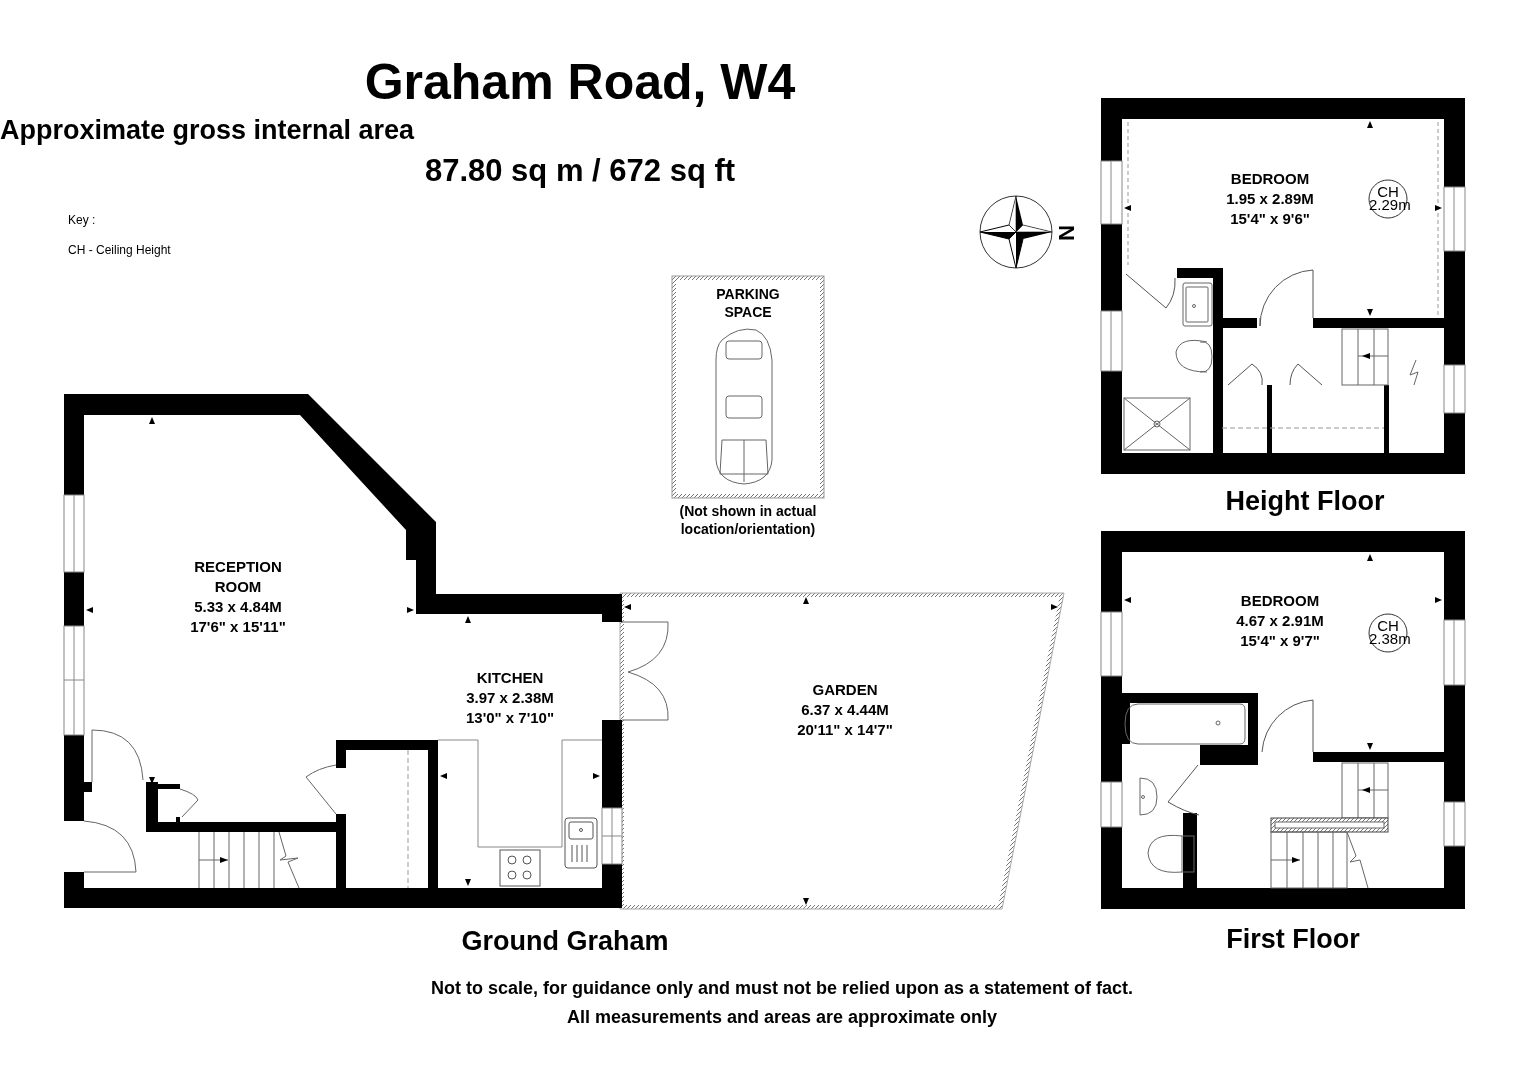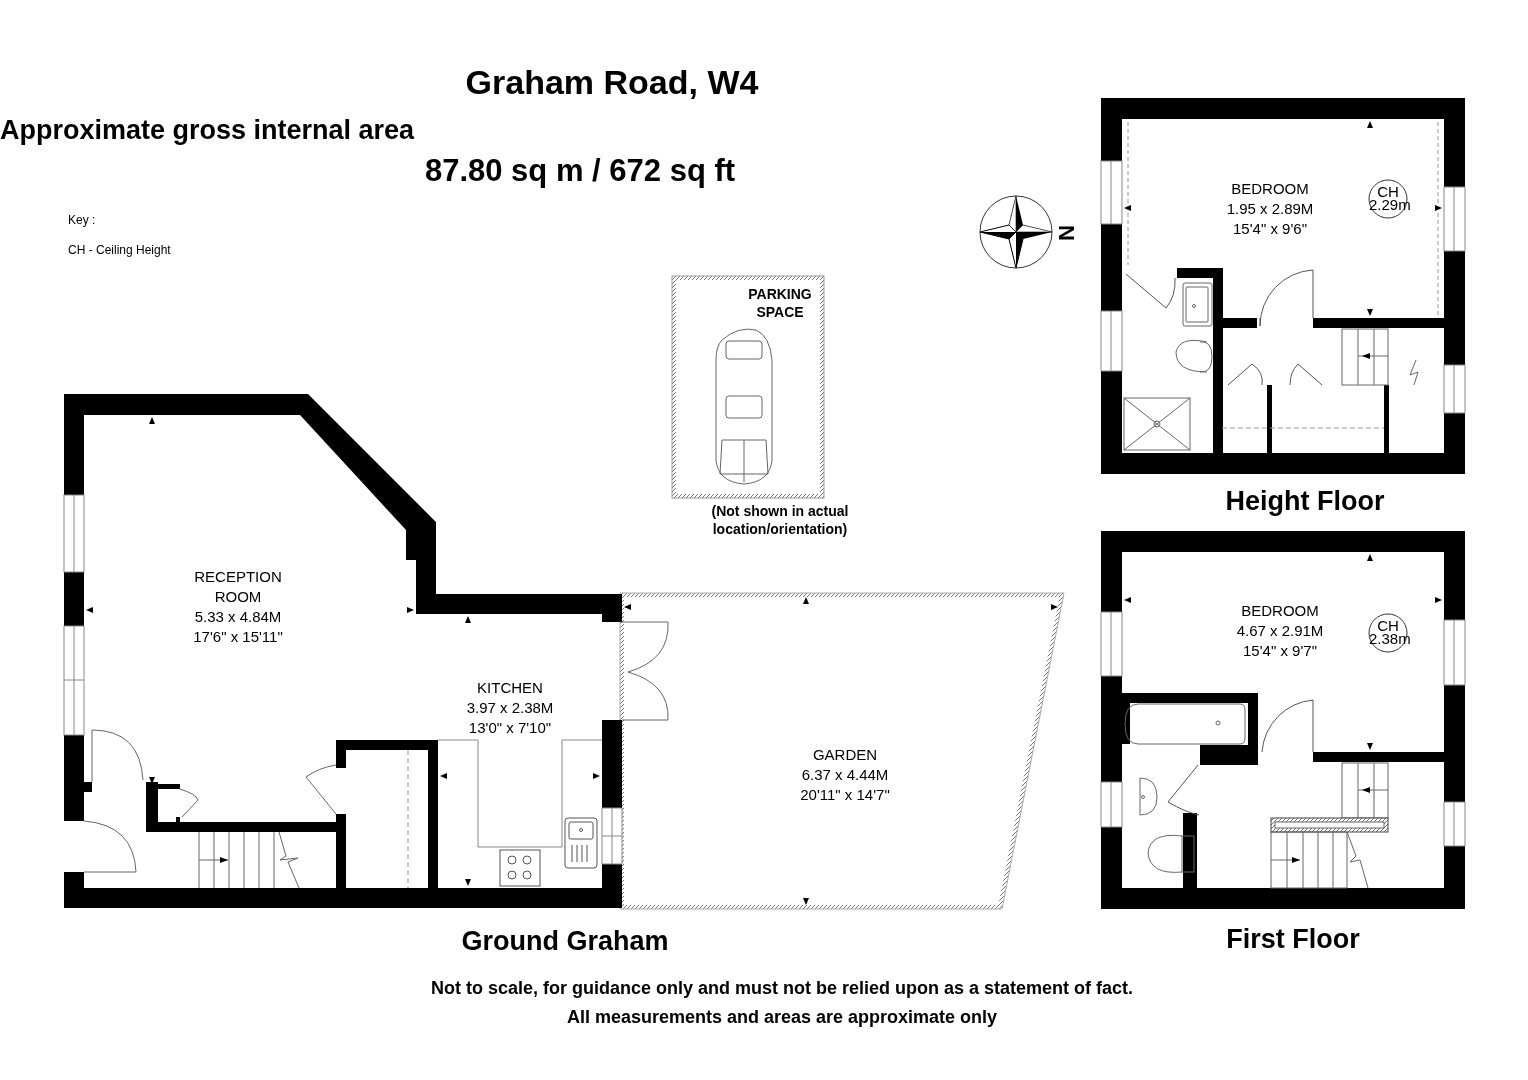--- a/index.html
+++ b/index.html
@@ -1,27 +1,27 @@
 <!DOCTYPE html>
 <html><head>
 <meta charset="utf-8">
 <style>
   html, body { margin:0; padding:0; background:#ffffff; }
   body { width:1528px; height:1080px; position:relative; overflow:hidden; font-family:"Liberation Sans", "DejaVu Sans", sans-serif; color:#000; }
   .abs { position:absolute; }
-  .title { left:0; width:1160px; top:52px; text-align:center; font-weight:bold; font-size:34px; line-height:60px;margin-left:32px; }
+  .title { left:0; width:1160px; top:52px; text-align:center; font-weight:bold; font-size:50px; line-height:60px; }
   .subtitle { left:0; width:1160px; top:113px; font-weight:bold; font-size:27px; line-height:34px; }
   .area { left:0; width:1160px; top:151px; text-align:center; font-weight:bold; font-size:31px; line-height:40px; }
   .key { left:68px; top:205px; font-size:12px; line-height:30px; }
   .floor-label { font-weight:bold; font-size:27px; text-align:center; }
   .disclaimer { left:0; width:1528px; text-align:center; font-weight:bold; font-size:18px;margin-left:18px; }
   svg { position:absolute; left:0; top:0; }
-  .room-text { font-weight:normal; font-size:15px; text-align:center; line-height:20px;margin-top:10px; }
+  .room-text { font-weight:bold; font-size:15px; text-align:center; line-height:20px; }
   .ch-text { font-size:15px; text-align:center; line-height:13px; }
-  .park-text { font-weight:bold; font-size:14px; text-align:center; line-height:18px;padding-left:32px; }
+  .park-text { font-weight:bold; font-size:14px; text-align:center; line-height:18px; }
 </style>
 </head>
 <body>
 
 <div class="abs title">Graham Road, W4</div>
 <div class="abs subtitle">Approximate gross internal area</div>
 <div class="abs area">87.80 sq m /  672 sq ft</div>
 
 <div class="abs key">
   <div>Key :</div>
@@ -306,21 +306,21 @@
   <div>RECEPTION</div>
   <div>ROOM</div>
   <div>5.33 x 4.84M</div>
   <div>17'6" x 15'11"</div>
 </div>
 <div class="abs room-text" style="left:440px; top:668px; width:140px;">
   <div>KITCHEN</div>
   <div>3.97 x 2.38M</div>
   <div>13'0" x 7'10"</div>
 </div>
-<div class="abs room-text" style="left:775px; top:735px; width:140px;">
+<div class="abs room-text" style="left:775px; top:680px; width:140px;">
   <div>GARDEN</div>
   <div>6.37 x 4.44M</div>
   <div>20'11" x 14'7"</div>
 </div>
 <div class="abs floor-label" style="left:440px; top:926px; width:250px;">Ground Graham</div>
 
 <div class="abs disclaimer" style="top:978px;">Not to scale, for guidance only and must not be relied upon as a statement of fact.</div>
 <div class="abs disclaimer" style="top:1007px;">All measurements and areas are approximate only</div>
 
 </body></html>

